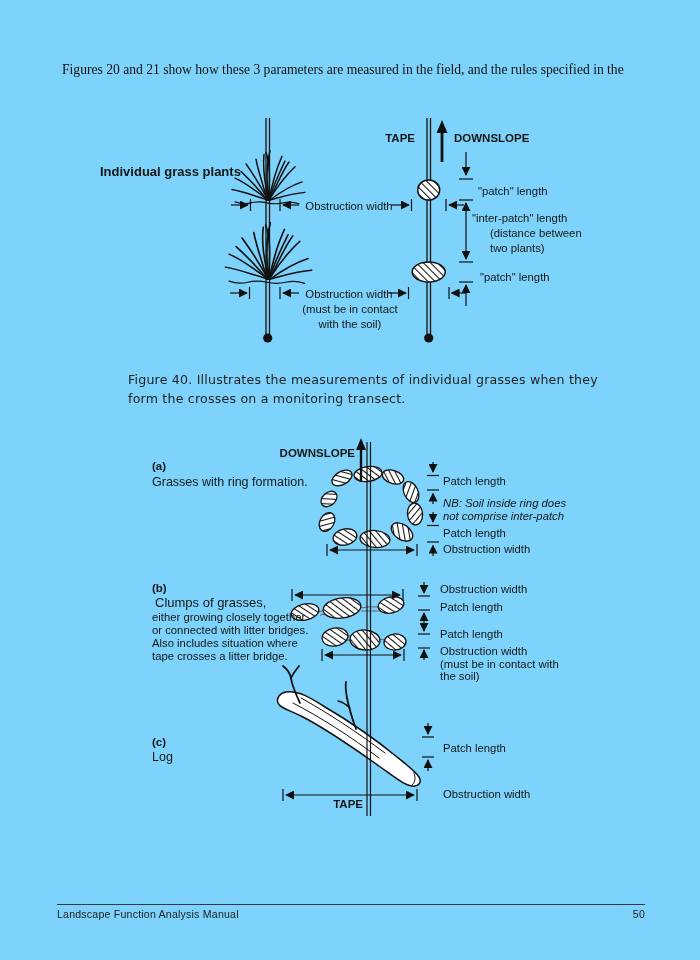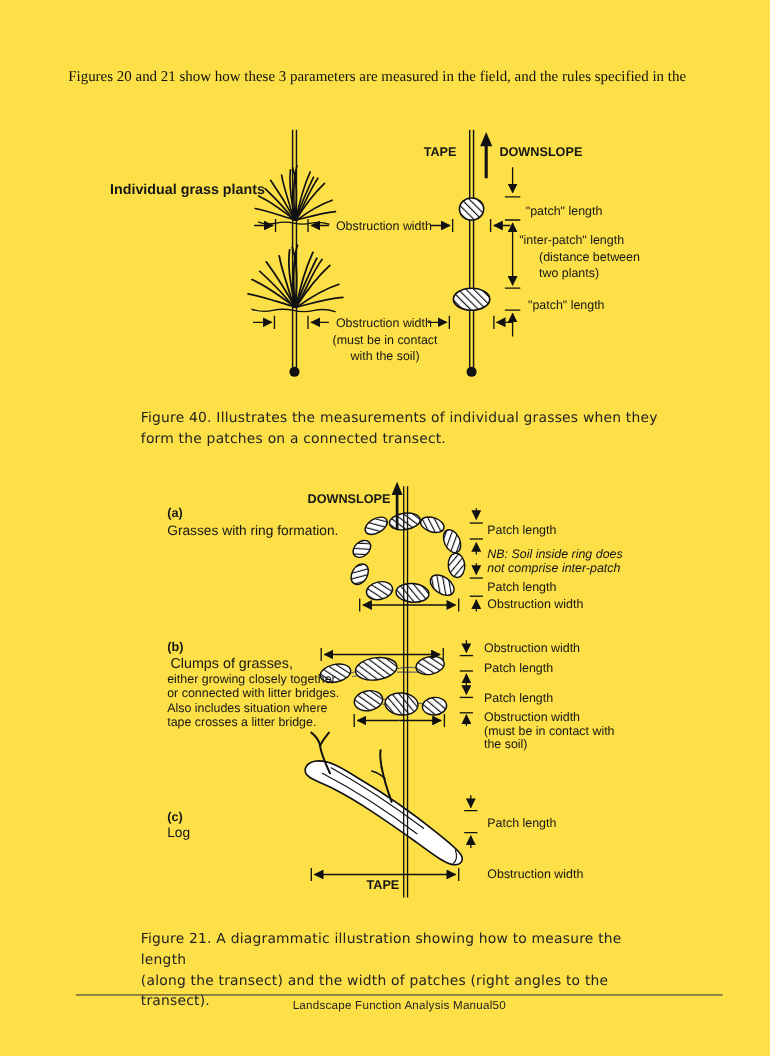--- a/index.html
+++ b/index.html
@@ -4,21 +4,21 @@
 <style>
   html,body{margin:0;padding:0;}
   body{
     width:700px;height:960px;
     background:#fdfdfc;
     font-family:"Liberation Sans",sans-serif;
     color:#161616;
     position:relative;
     overflow:hidden;
   }
-  .page{position:absolute;inset:0;background:#fde047;}
+  .page{position:absolute;inset:0;background:#7dd3fc;}
   .intro{
     position:absolute;left:62px;top:60px;width:586px;
     font-family:"Liberation Serif",serif;
     font-size:13.6px;line-height:1.45;color:#111;
   }
   .fig-wrap{position:absolute;}
   .caption{
     position:absolute;
     font-family:"DejaVu Sans",sans-serif;
     font-size:12.6px;line-height:19px;color:#222;
@@ -31,22 +31,22 @@
   .t11{font-size:11.3px;}
   .t11b{font-size:11.5px;font-weight:bold;}
   .t12{font-size:12.5px;}
   .t13b{font-size:13px;font-weight:bold;}
   .t13{font-size:13px;}
   .ital{font-style:italic;font-size:11.3px;}
   .footer{
     position:absolute;left:57px;top:904px;width:588px;
     border-top:1.2px solid #3a3a3a;
     padding-top:3px;
-    display:flex;justify-content:center;
-    font-size:10.6px;color:#222;letter-spacing:.2px;margin-left:12px;
+    display:flex;justify-content:space-between;
+    font-size:10.6px;color:#222;letter-spacing:.2px;
   }
 </style>
 </head>
 <body>
 
 <div class="page">
 
   <div class="intro">
     <div>Figures 20 and 21 show how these 3 parameters are measured in the field, and the rules specified in the</div>
   </div>
@@ -162,21 +162,21 @@
     <text class="t11" x="390" y="83">"patch" length</text>
     <text class="t11" x="384" y="110">"inter-patch" length</text>
     <text class="t11" x="402" y="125">(distance between</text>
     <text class="t11" x="402" y="140">two plants)</text>
     <text class="t11" x="392" y="169">"patch" length</text>
   </svg>
   </div>
 
   <div class="caption" style="left:128px;top:370px;width:475px;">
     <div>Figure 40.  Illustrates the measurements of individual grasses when they</div>
-    <div>form the patches on a connected transect.</div>
+    <div>form the crosses on a monitoring transect.</div>
   </div>
 
   <div class="fig-wrap" style="left:128px;top:426px;width:450px;height:400px;">
   <svg width="450" height="400" viewBox="0 0 450 400">
     <defs>
       <pattern id="h21" patternUnits="userSpaceOnUse" width="5" height="5" patternTransform="rotate(-45)">
         <rect width="5" height="5" fill="#fff"></rect>
         <line x1="0" y1="0" x2="0" y2="5" stroke="#111" stroke-width="2.1"></line>
       </pattern>
       <marker id="arr21" viewBox="0 0 10 10" refX="9" refY="5" markerWidth="7.5" markerHeight="7.5" orient="auto">
@@ -302,23 +302,19 @@
     <text class="t11" x="312" y="254">the soil)</text>
 
     <text class="t11b" x="24" y="320">(c)</text>
     <text class="t12" x="24" y="335">Log</text>
     <text class="t11" x="315" y="326">Patch length</text>
     <text class="t11" x="315" y="372">Obstruction width</text>
     <text class="t11b" text-anchor="end" x="235" y="382">TAPE</text>
   </svg>
   </div>
 
-  <div class="caption" style="left:128px;top:843px;width:480px;">
-    <div>Figure 21.  A diagrammatic illustration showing how to measure the length</div>
-    <div>(along the transect) and the width of patches (right angles to the transect).</div>
-  </div>
 
   <div class="footer">
     <span>Landscape Function Analysis Manual</span>
     <span>50</span>
   </div>
 
 </div>
 
 </body></html>

